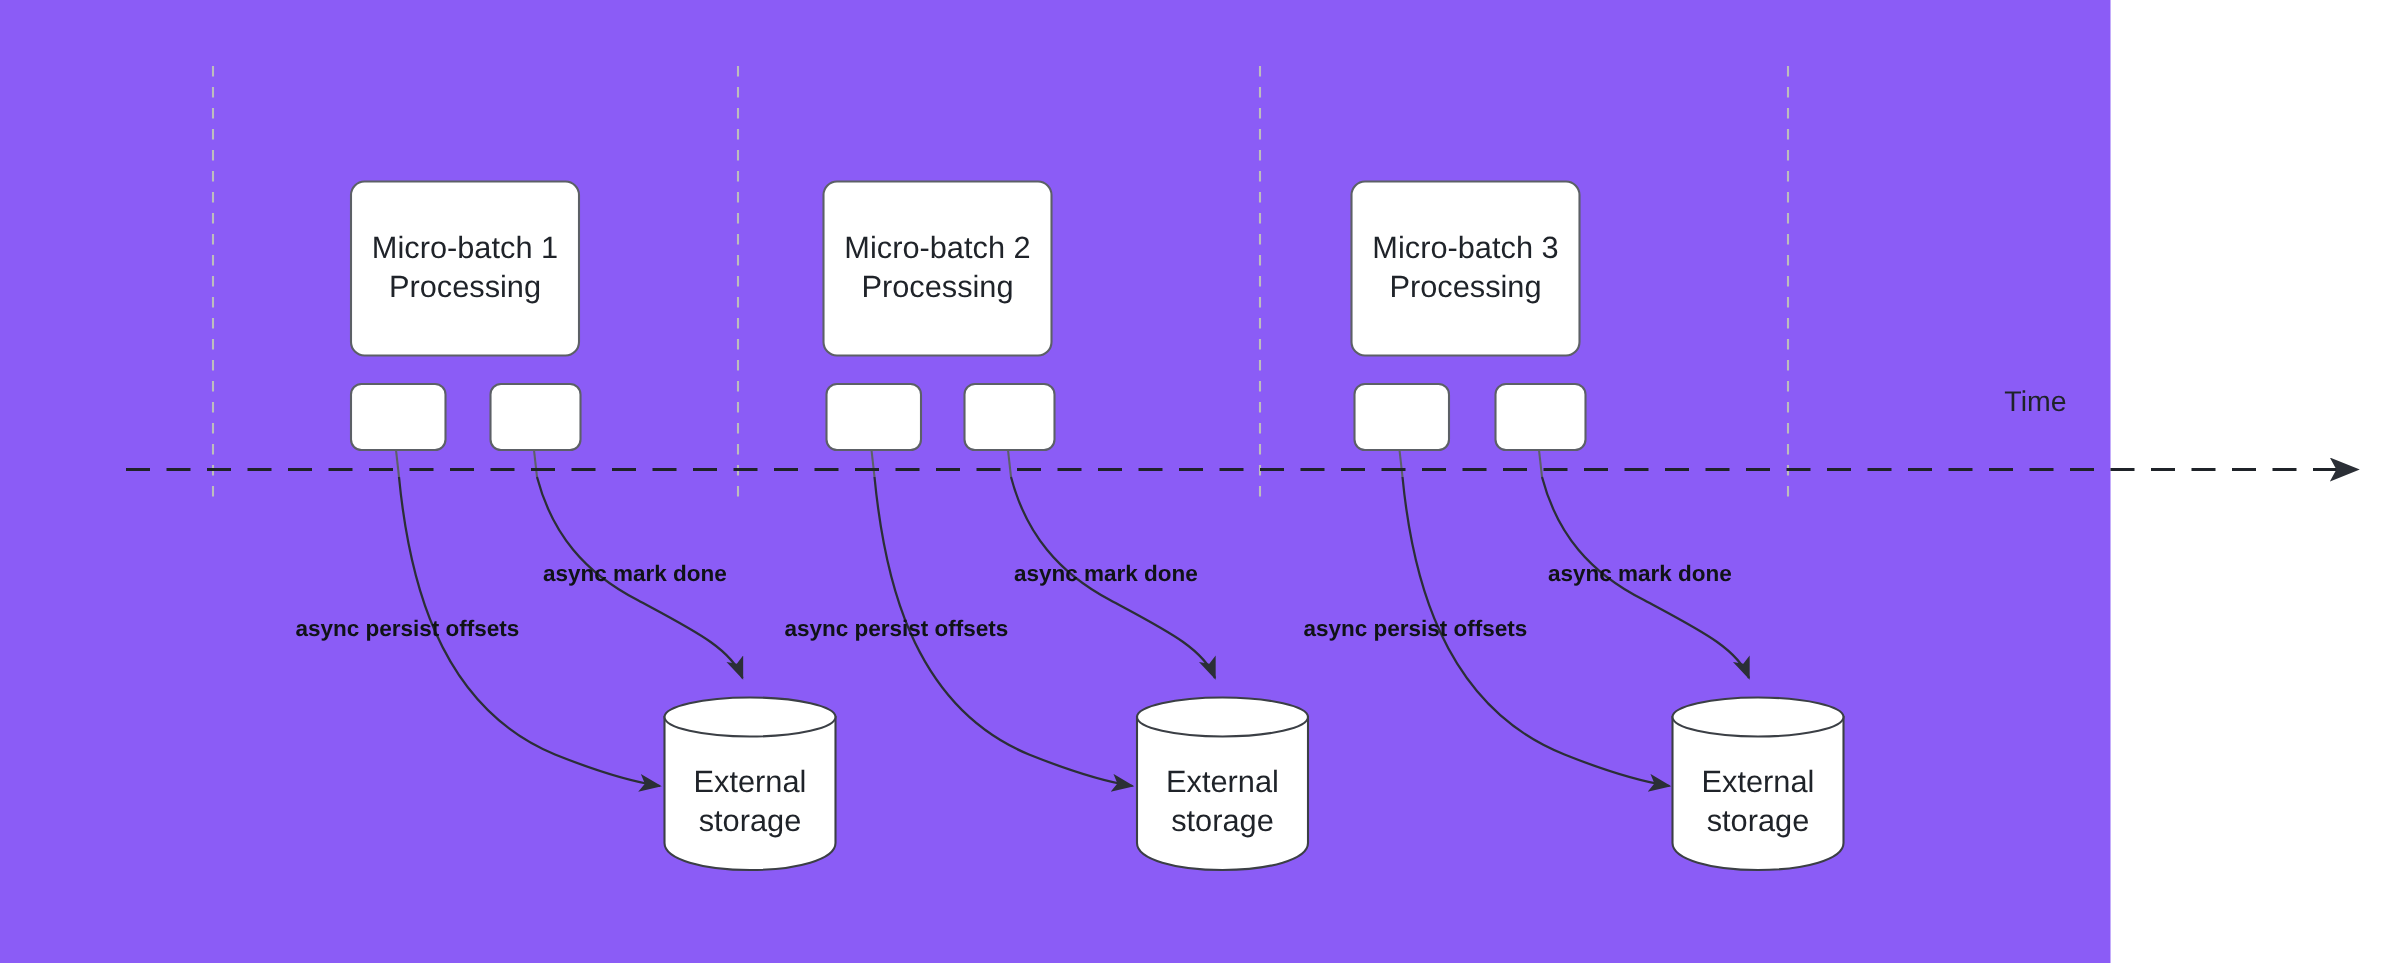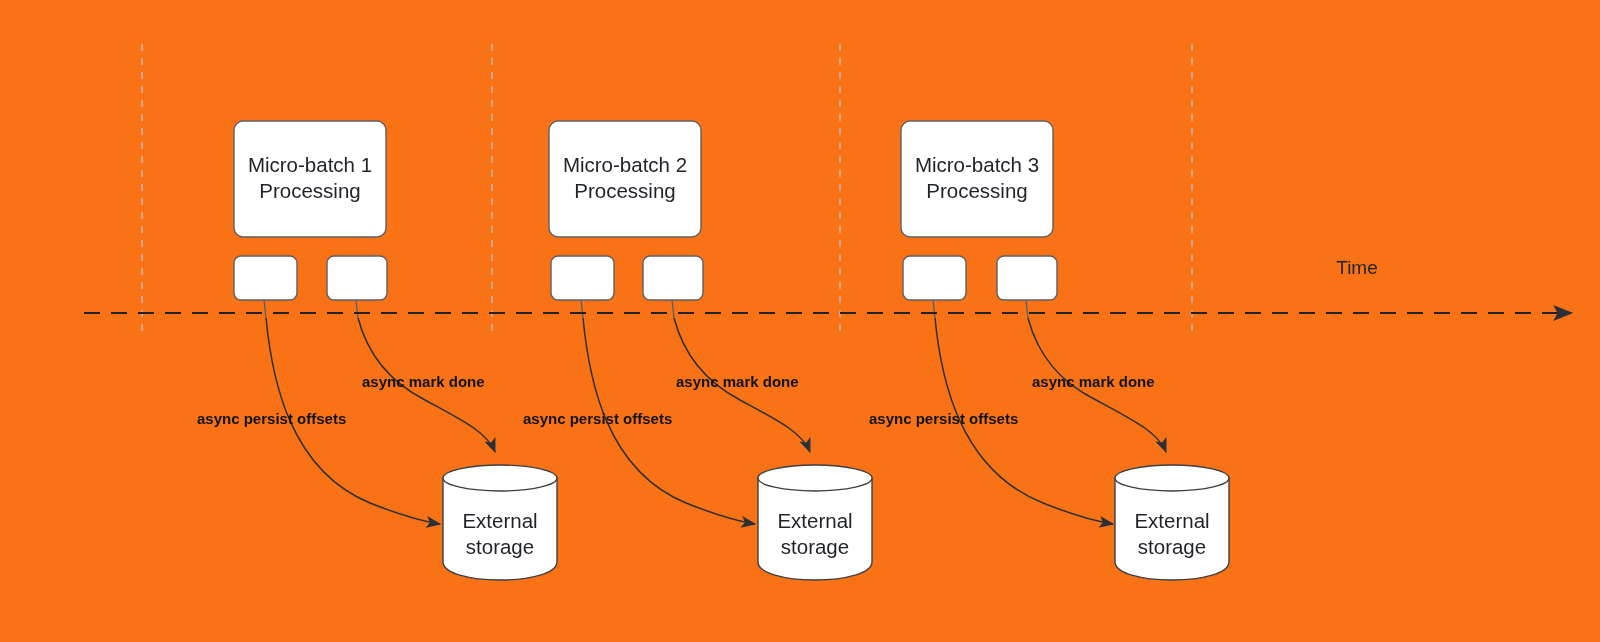--- a/index.html
+++ b/index.html
@@ -8,23 +8,23 @@
     background: #ffffff;
   }
   body {
     width: 1600px;
     height: 642px;
     overflow: hidden;
     font-family: "Liberation Sans", sans-serif;
   }
   #canvas {
     position: relative;
-    width: 1600px;
+    width: 1407px;
     height: 642px;
-    background: #f97316;
+    background: #8b5cf6;
   }
   svg.diagram {
     position: absolute;
     left: 0;
     top: 0;
     width: 1600px;
     height: 642px;
   }
   .shape-stroke {
     fill: #ffffff;

